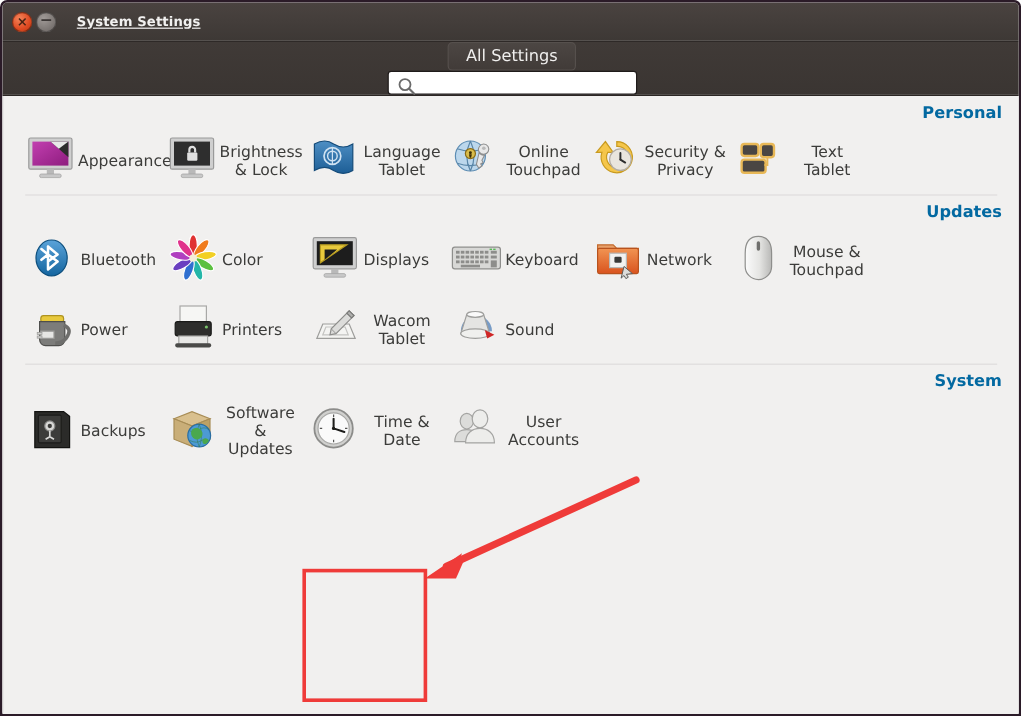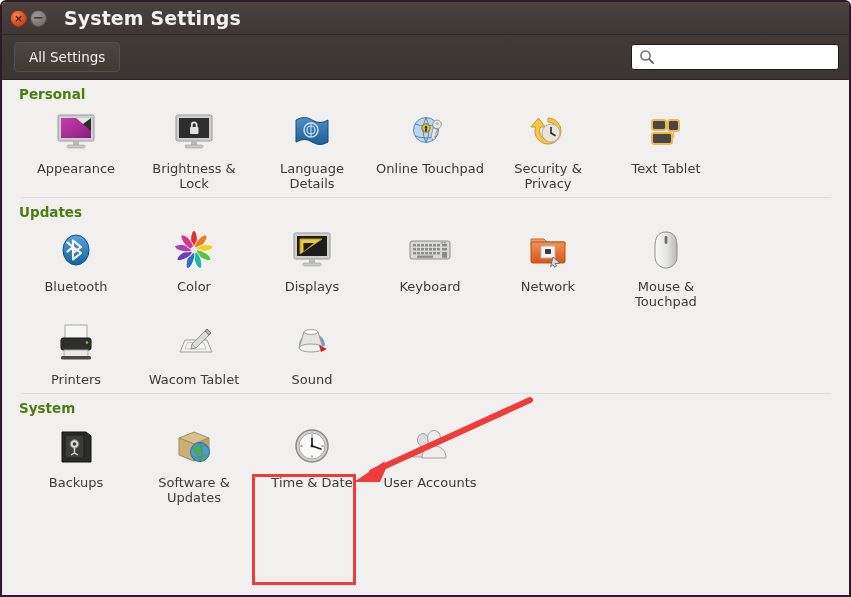--- a/index.html
+++ b/index.html
@@ -51,35 +51,37 @@
     inset: 0;
     color: #4a2413;
     font-size: 11px;
     line-height: 15px;
     text-align: center;
     font-weight: bold;
   }
   .winbtn.min .glyph { color: #3c3735; font-size: 13px; line-height: 13px; }
   #wintitle {
     color: #f2f1f0;
-    font-size: 19px;
+    font-size: 11px;
     font-weight: bold;
     margin-left: 14px;
     letter-spacing: 0.1px;
+    text-decoration: underline;
   }
 
   
   #toolbar {
     height: 45px;
     background: linear-gradient(to bottom, #403a37 0%, #3a3532 100%);
     border-bottom: 1px solid #2b2624;
     display: flex;
     align-items: center;
     justify-content: space-between;
     padding: 0 10px 0 12px;
+    flex-direction: column;
   }
   #allsettings {
     height: 30px;
     padding: 0 14px;
     background: linear-gradient(to bottom, #4c4643 0%, #413b38 100%);
     border: 1px solid #56504d;
     border-radius: 4px;
     color: #f0efee;
     font-size: 13.5px;
     display: flex;
@@ -120,32 +122,33 @@
   }
   .section { position: relative; }
   .divider {
     height: 1px;
     background: #dedddc;
     margin: 0 4px;
   }
   .section-title {
     font-size: 13.5px;
     font-weight: bold;
-    color: #4d7c0f;
+    color: #0369a1;
     padding: 6px 0 2px 2px;
+    text-align: right;
   }
   .grid {
     display: flex;
     flex-wrap: wrap;
   }
   .tile {
     width: 118px;
     padding: 4px 2px 6px 2px;
     display: flex;
-    flex-direction: column;
+    flex-direction: row;
     align-items: center;
     cursor: pointer;
     text-align: center;
   }
   .tile .iconbox {
     width: 48px; height: 48px;
     display: flex; align-items: center; justify-content: center;
   }
   .tile .label {
     margin-top: 5px;
@@ -248,21 +251,21 @@
                 <stop offset="0%" stop-color="#4e8fc4"></stop>
                     <stop offset="100%" stop-color="#1d5e96"></stop>
                   </linearGradient>
                 </defs>
               <path d="M7 11 q9 -5 16 0 q8 5 16 0 v22 q-8 5 -16 0 q-7 -5 -16 0 z" fill="url(#lsg)" stroke="#154b79"></path>
               <circle cx="22" cy="21" r="7" fill="none" stroke="#cfe2f2" stroke-width="1.4"></circle>
               <circle cx="22" cy="21" r="4" fill="none" stroke="#cfe2f2" stroke-width="1.2"></circle>
               <line x1="22" y1="14" x2="22" y2="28" stroke="#cfe2f2" stroke-width="1"></line>
             </svg>
           </div>
-          <div class="label">Language Details</div>
+          <div class="label">Language Tablet</div>
         </div>
 
         <div class="tile">
           <div class="iconbox">
             <svg width="46" height="46" viewBox="0 0 46 46">
               <circle cx="19" cy="21" r="12.5" fill="#bcd7ec" stroke="#5d8db4"></circle>
               <path d="M8 15 q11 4 22 0 M8 27 q11 4 22 0 M19 8.5 q-6 12.5 0 25 M19 8.5 q6 12.5 0 25" fill="none" stroke="#5a86a8" stroke-width="1"></path>
               <circle cx="19" cy="19" r="4.2" fill="#d9bc4a" stroke="#8a6b16"></circle>
               <path d="M17.8 19.5 h2.4 l-0.6 3 h-1.2 z" fill="#3a2c05"></path>
               <circle cx="19" cy="18.3" r="1.2" fill="#3a2c05"></circle>
@@ -427,20 +430,33 @@
                 <stop offset="100%" stop-color="#b8b8b6"></stop>
                   </linearGradient>
                 </defs>
               <path d="M23 5 c-8 0 -11 6 -11 14 v11 c0 6 5 11 11 11 s11 -5 11 -11 v-11 c0 -8 -3 -14 -11 -14 z" fill="url(#msg)" stroke="#8e8e8c"></path>
               <rect x="21.6" y="9" width="2.8" height="8" rx="1.4" fill="#6f6f6d"></rect>
             </svg>
           </div>
           <div class="label">Mouse &amp; Touchpad</div>
         </div>
 
+        <div class="tile">
+          <div class="iconbox">
+            <svg width="46" height="46" viewBox="0 0 46 46">
+              <rect x="14" y="13" width="19" height="6" rx="2.4" fill="#e8c93c" stroke="#ae9320"></rect>
+              <path d="M13 18 h21 v15 a5 5 0 0 1 -5 5 h-11 a5 5 0 0 1 -5 -5 z" fill="#7c7c7a" stroke="#4e4e4c"></path>
+              <path d="M33 21 q8 3 2 11 q-3 4 -9 4" fill="none" stroke="#6e6e6c" stroke-width="3"></path>
+              <path d="M14 26 h11 v6 h-11 z" fill="#e6e6e4" stroke="#9a9a98"></path>
+              <rect x="11" y="27" width="4" height="1.8" fill="#cfcfcd" stroke="#9a9a98" stroke-width="0.6"></rect>
+              <rect x="11" y="30" width="4" height="1.8" fill="#cfcfcd" stroke="#9a9a98" stroke-width="0.6"></rect>
+            </svg>
+          </div>
+          <div class="label">Power</div>
+        </div>
 
         <div class="tile">
           <div class="iconbox">
             <svg width="46" height="46" viewBox="0 0 46 46">
               <rect x="12" y="5" width="22" height="14" fill="#f6f6f4" stroke="#a8a8a6"></rect>
               <rect x="8" y="18" width="30" height="12" rx="2" fill="#2e2e2c" stroke="#1a1a18"></rect>
               <rect x="11" y="30" width="24" height="7" fill="#e8e8e6" stroke="#a8a8a6"></rect>
               <rect x="8" y="36" width="30" height="3.5" rx="1.5" fill="#4a4a48"></rect>
               <circle cx="34" cy="22.5" r="1.3" fill="#7ac46a"></circle>
             </svg>

